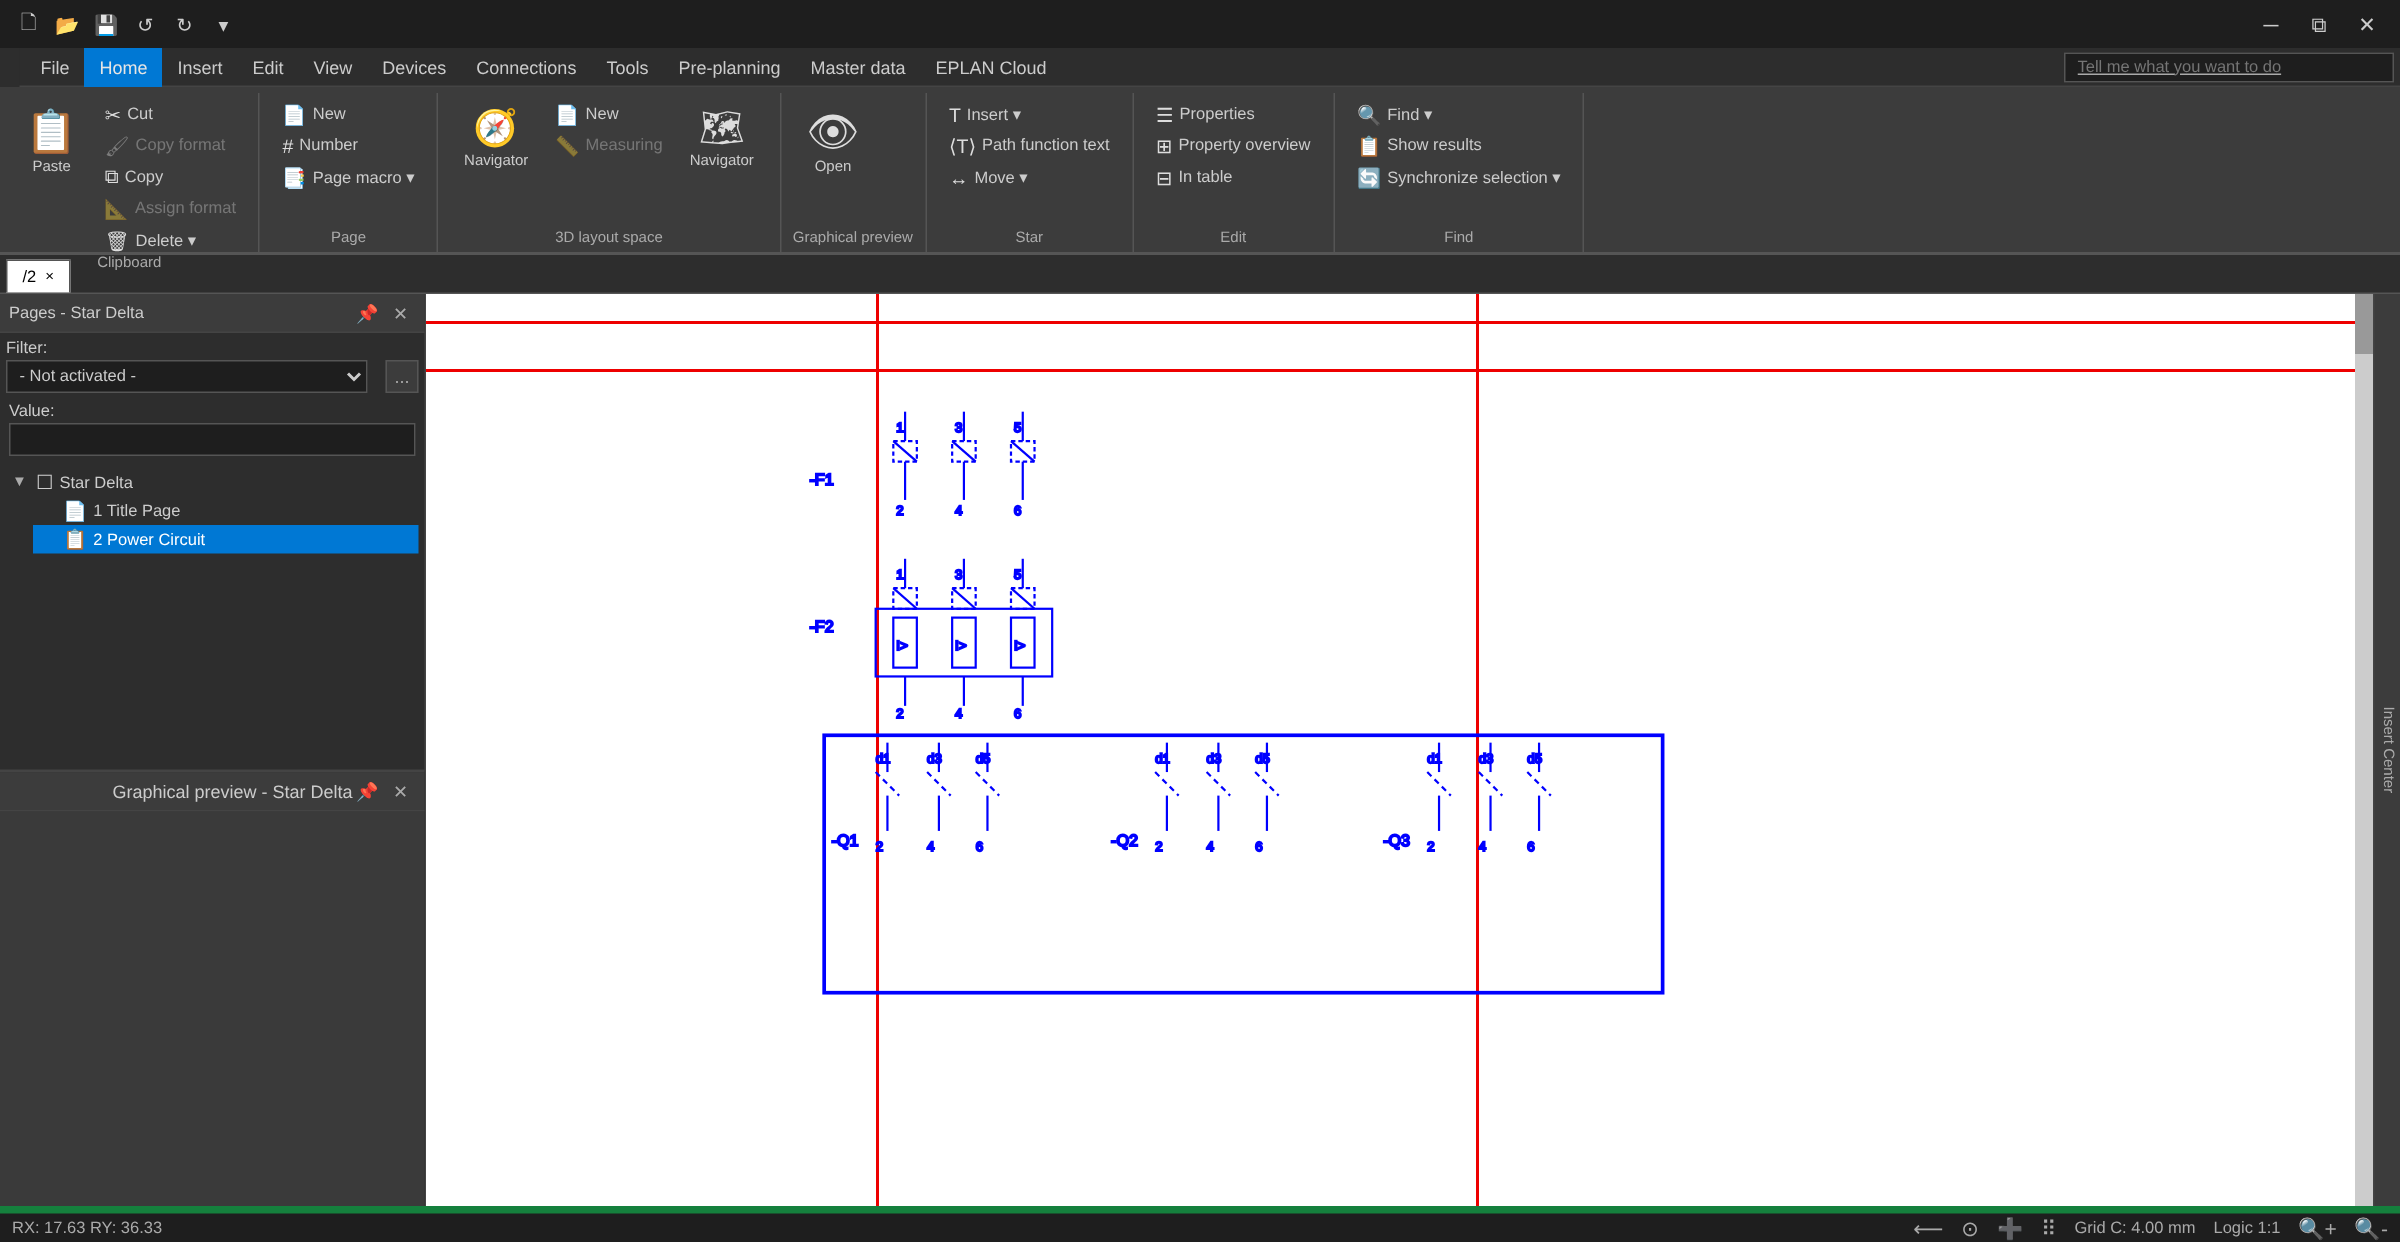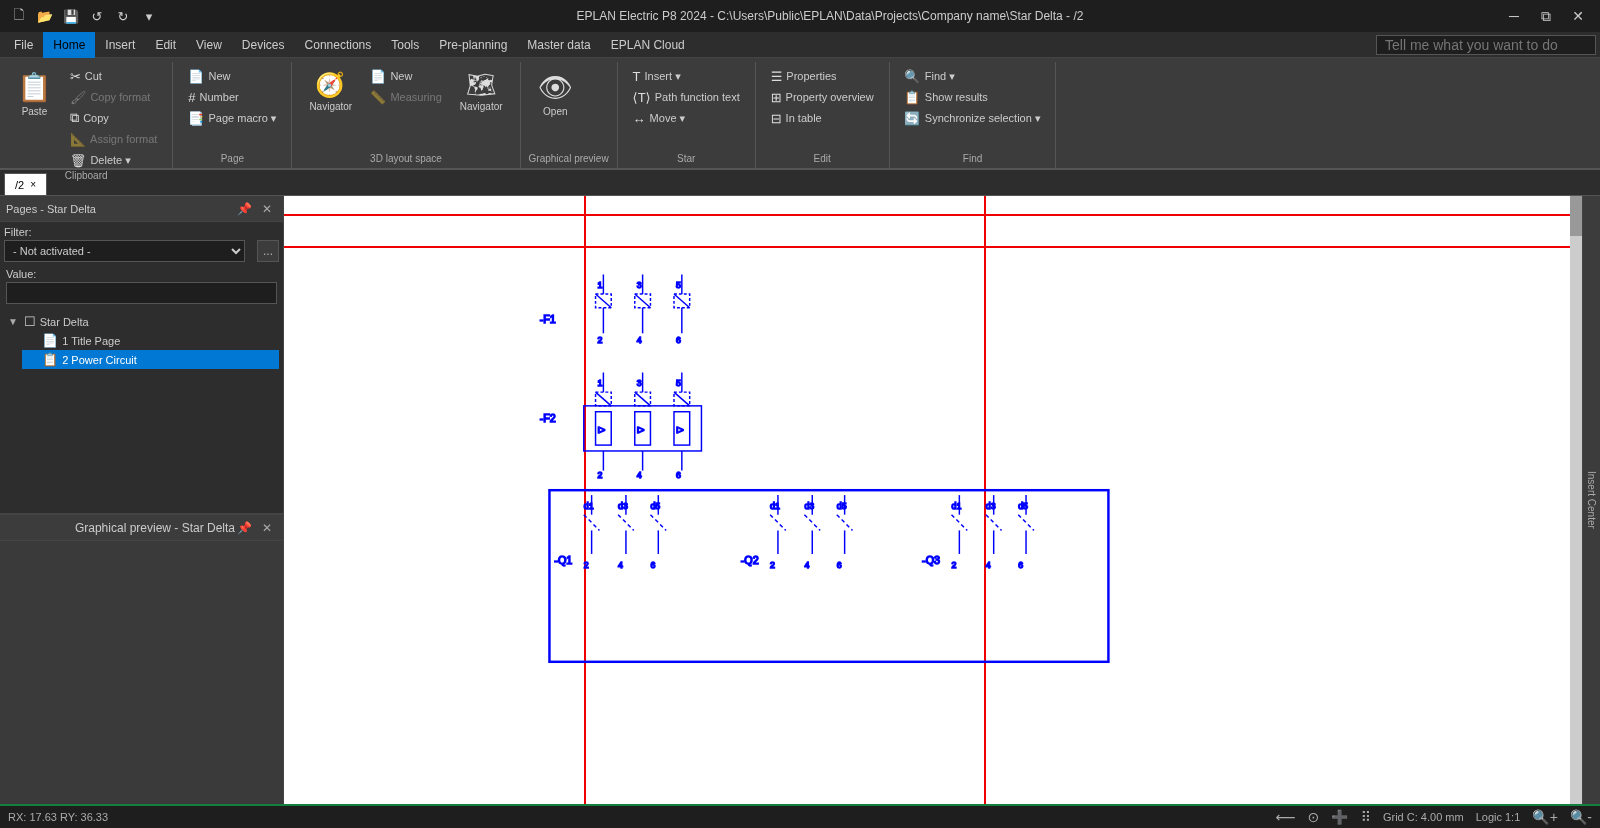--- a/index.html
+++ b/index.html
@@ -12,24 +12,24 @@
     }
     #titlebar-title { flex: 1; text-align: center; font-size: 12px; }
     #titlebar-controls { display: flex; gap: 4px; }
     .titlebar-btn { width: 28px; height: 28px; background: transparent; border: none; color: #ccc; cursor: pointer; font-size: 14px; display: flex; align-items: center; justify-content: center; }
     #titlebar-icons { display: flex; gap: 4px; }
     .title-icon { width: 22px; height: 22px; font-size: 13px; display: flex; align-items: center; justify-content: center; color: #ccc; }
 
     
     #menubar {
       height: 26px; background: #2d2d2d; display: flex; align-items: center;
-      padding: 0 4px; border-bottom: 1px solid #444;
+      padding: 0 4px; border-bottom: 1px solid #444; margin-left: 13px;
     }
     .menu-item { padding: 2px 10px; cursor: pointer; color: #ccc; font-size: 12px; height: 26px; display: flex; align-items: center; }
-    .menu-item:hover, .menu-item.active { background: #0078d4; color: #000000; }
+    .menu-item:hover, .menu-item.active { background: #0078d4; color: #e5e5e5; }
 
     
     #ribbon {
       height: 112px; background: #3c3c3c; border-bottom: 2px solid #555; display: flex; padding: 4px 0 0 0;
     }
     .ribbon-group {
       display: flex; flex-direction: column; padding: 0 8px; border-right: 1px solid #555;
       min-width: 60px;
     }
     .ribbon-group-content { display: flex; gap: 2px; flex: 1; align-items: flex-start; padding-top: 4px; }
@@ -107,63 +107,62 @@
     #preview-header { height: 26px; background: #3c3c3c; display: flex; align-items: center; justify-content: flex-end; padding: 0 6px; border-bottom: 1px solid #444; }
     #preview-content { flex: 1; background: #3a3a3a; display: flex; align-items: center; justify-content: center; }
 
     
     #canvas-area { flex: 1; background: #f0f0f0; position: relative; overflow: hidden; }
 
     
     #insert-sidebar { width: 18px; background: #3c3c3c; border-left: 1px solid #444; display: flex; align-items: center; justify-content: center; writing-mode: vertical-rl; font-size: 10px; color: #aaa; cursor: pointer; }
 
     
-    #statusbar { height: 24px; background: #1e1e1e; display: flex; align-items: center; padding: 0 8px; gap: 16px; border-top: 2px solid #15803d; font-size: 11px; color: #aaa; }
+    #statusbar { height: 24px; background: #1e1e1e; display: flex; align-items: center; padding: 0 8px; gap: 16px; border-top: 5px solid #15803d; font-size: 11px; color: #aaa; }
     .status-icon { font-size: 14px; cursor: pointer; }
 
     
     #circuit-svg { position: absolute; top: 0; left: 0; width: 100%; height: 100%; }
 
     
     #right-scrollbar { position: absolute; right: 0; top: 0; width: 12px; height: 100%; background: #ddd; }
   </style>
 </head>
 <body>
 
 <div id="titlebar">
   <div id="titlebar-icons">
     <span class="title-icon">🗋</span>
     <span class="title-icon">📂</span>
     <span class="title-icon">💾</span>
     <span class="title-icon">↺</span>
     <span class="title-icon">↻</span>
     <span class="title-icon">▾</span>
   </div>
-  <div id="titlebar-title">EPLAN Electric P8 2024 - C:\Users\Public\EPLAN\Data\Projects\Company name\Star Delta - /2</div>
   <div id="titlebar-controls">
     <button class="titlebar-btn">─</button>
     <button class="titlebar-btn">⧉</button>
     <button class="titlebar-btn close">✕</button>
   </div>
 </div>
 
 <div id="menubar">
   <div class="menu-item">File</div>
   <div class="menu-item active">Home</div>
   <div class="menu-item">Insert</div>
   <div class="menu-item">Edit</div>
   <div class="menu-item">View</div>
   <div class="menu-item">Devices</div>
   <div class="menu-item">Connections</div>
   <div class="menu-item">Tools</div>
   <div class="menu-item">Pre-planning</div>
   <div class="menu-item">Master data</div>
   <div class="menu-item">EPLAN Cloud</div>
   <div style="margin-left: auto; width: 220px;">
-    <input type="text" style="width: 100%; background: rgb(30, 30, 30); border: 1px solid rgb(85, 85, 85); color: rgb(170, 170, 170); padding: 2px 8px; font-size: 14px; height: 20px;" placeholder="Tell me what you want to do">
+    <input type="text" style="width: 100%; background: rgb(30, 30, 30); border: 1px solid rgb(85, 85, 85); color: rgb(170, 170, 170); padding: 2px 8px; font-size: 11px; height: 20px; text-decoration: underline;" placeholder="Tell me what you want to do">
   </div>
 </div>
 
 <div id="ribbon">
 
   <div class="ribbon-group">
     <div class="ribbon-group-content">
       <div class="ribbon-btn-large">
         <span class="btn-icon">📋</span>
         <span class="btn-label">Paste</span>

